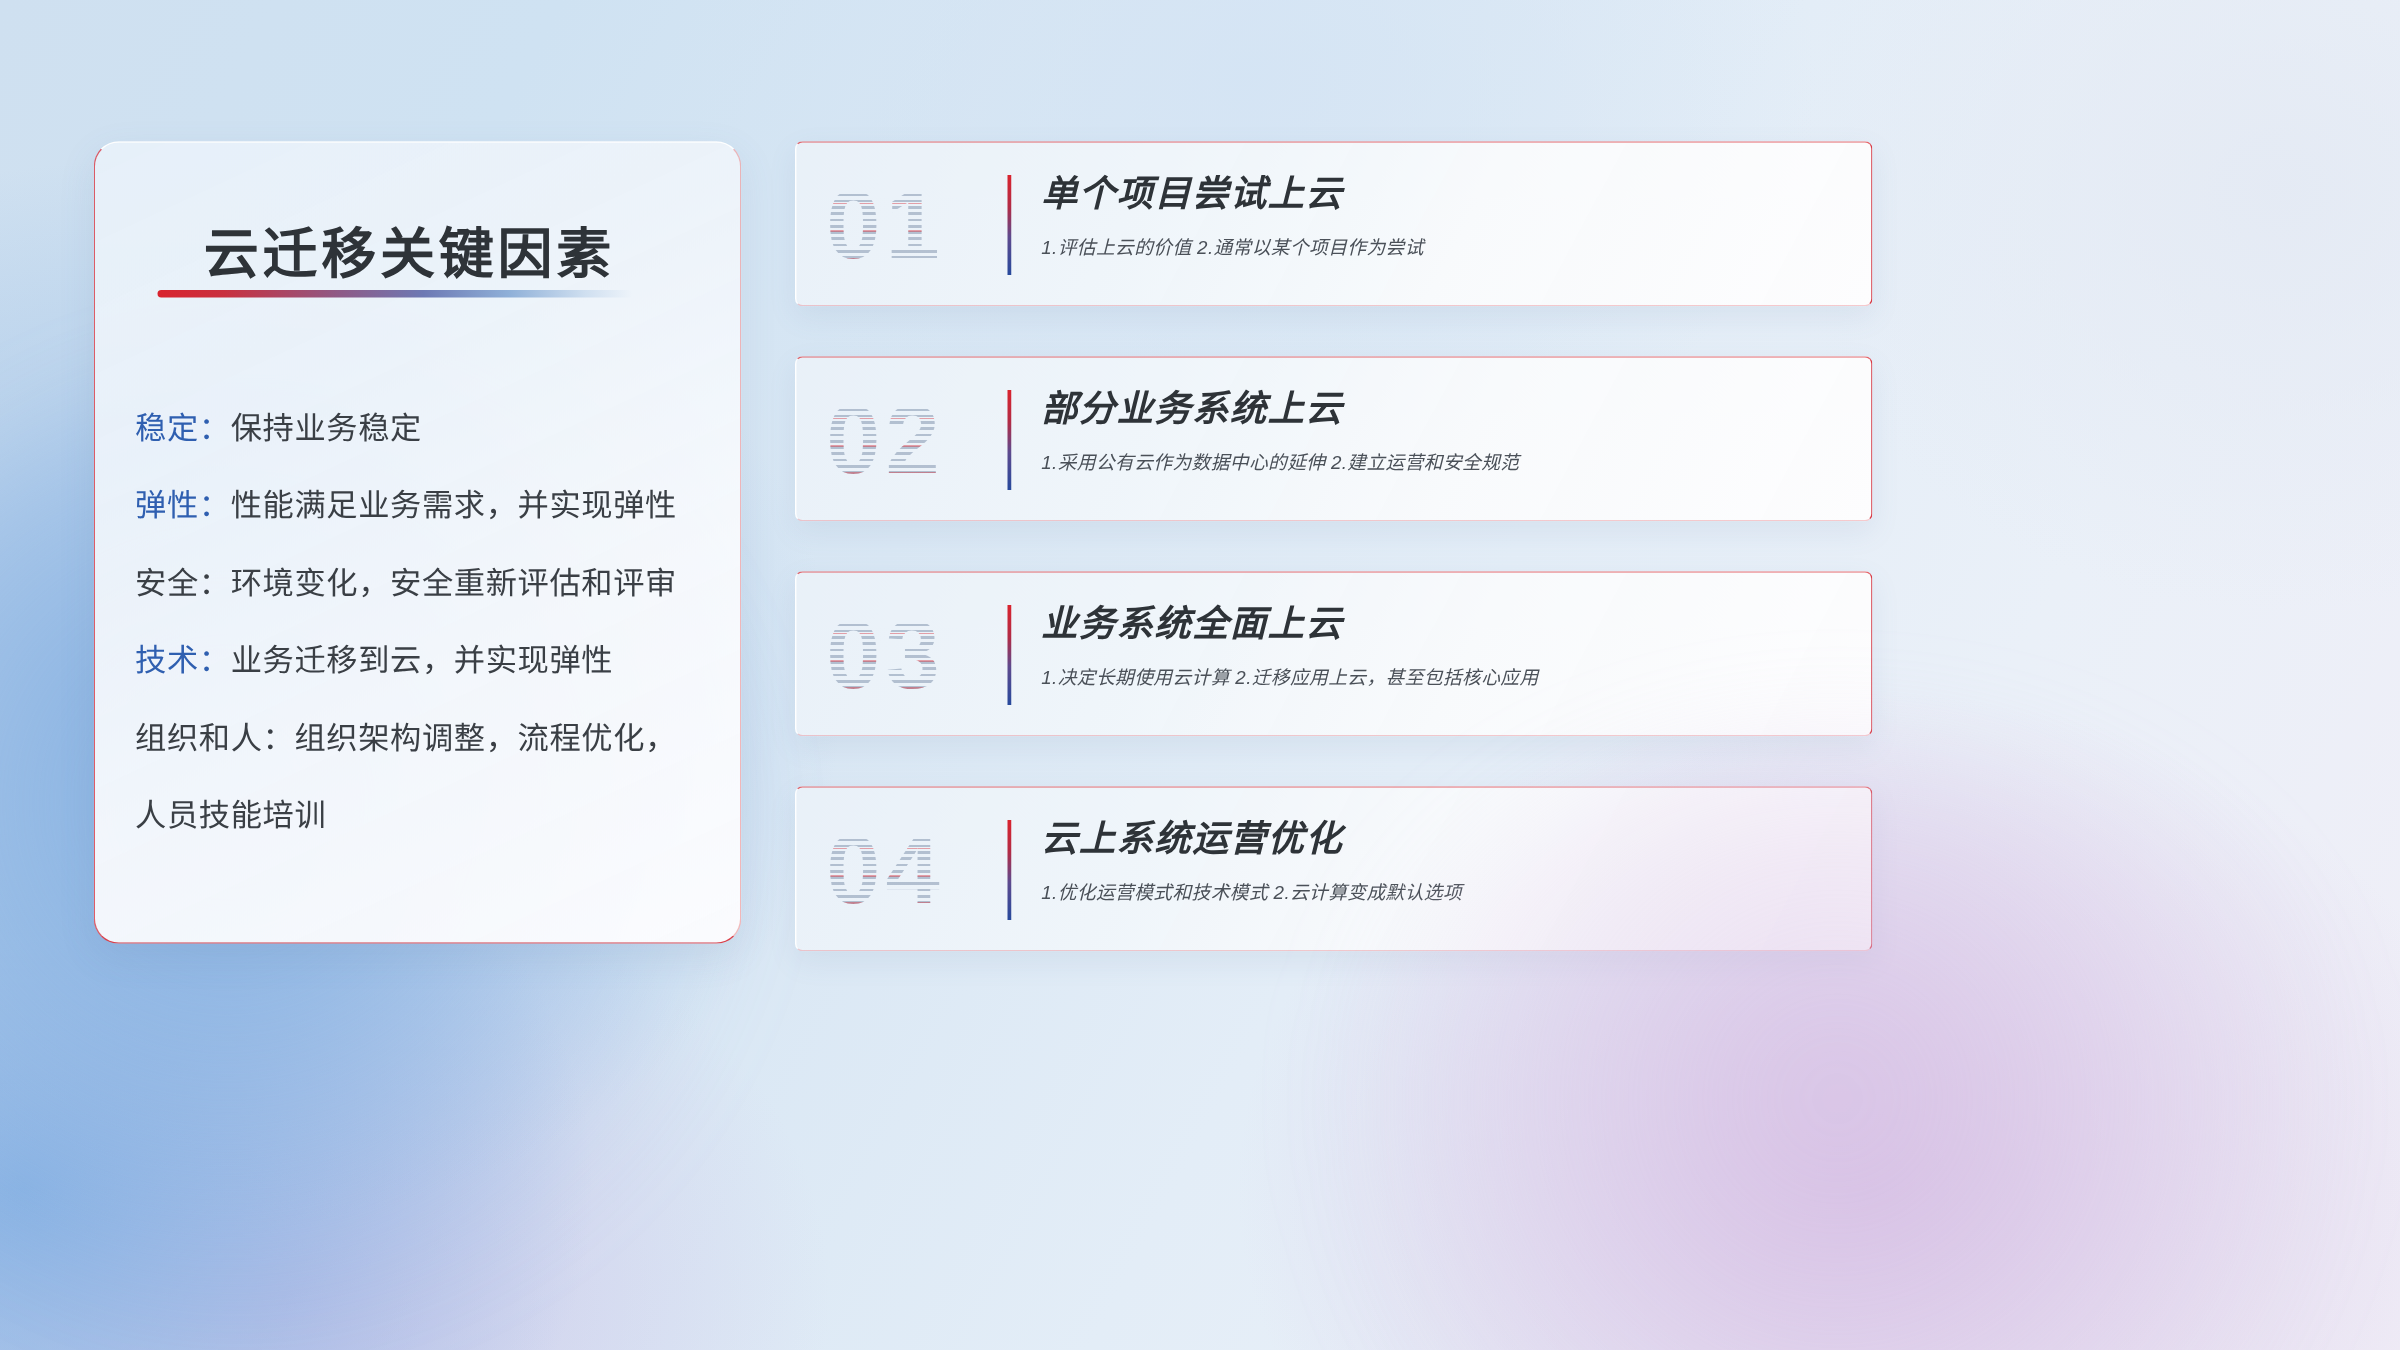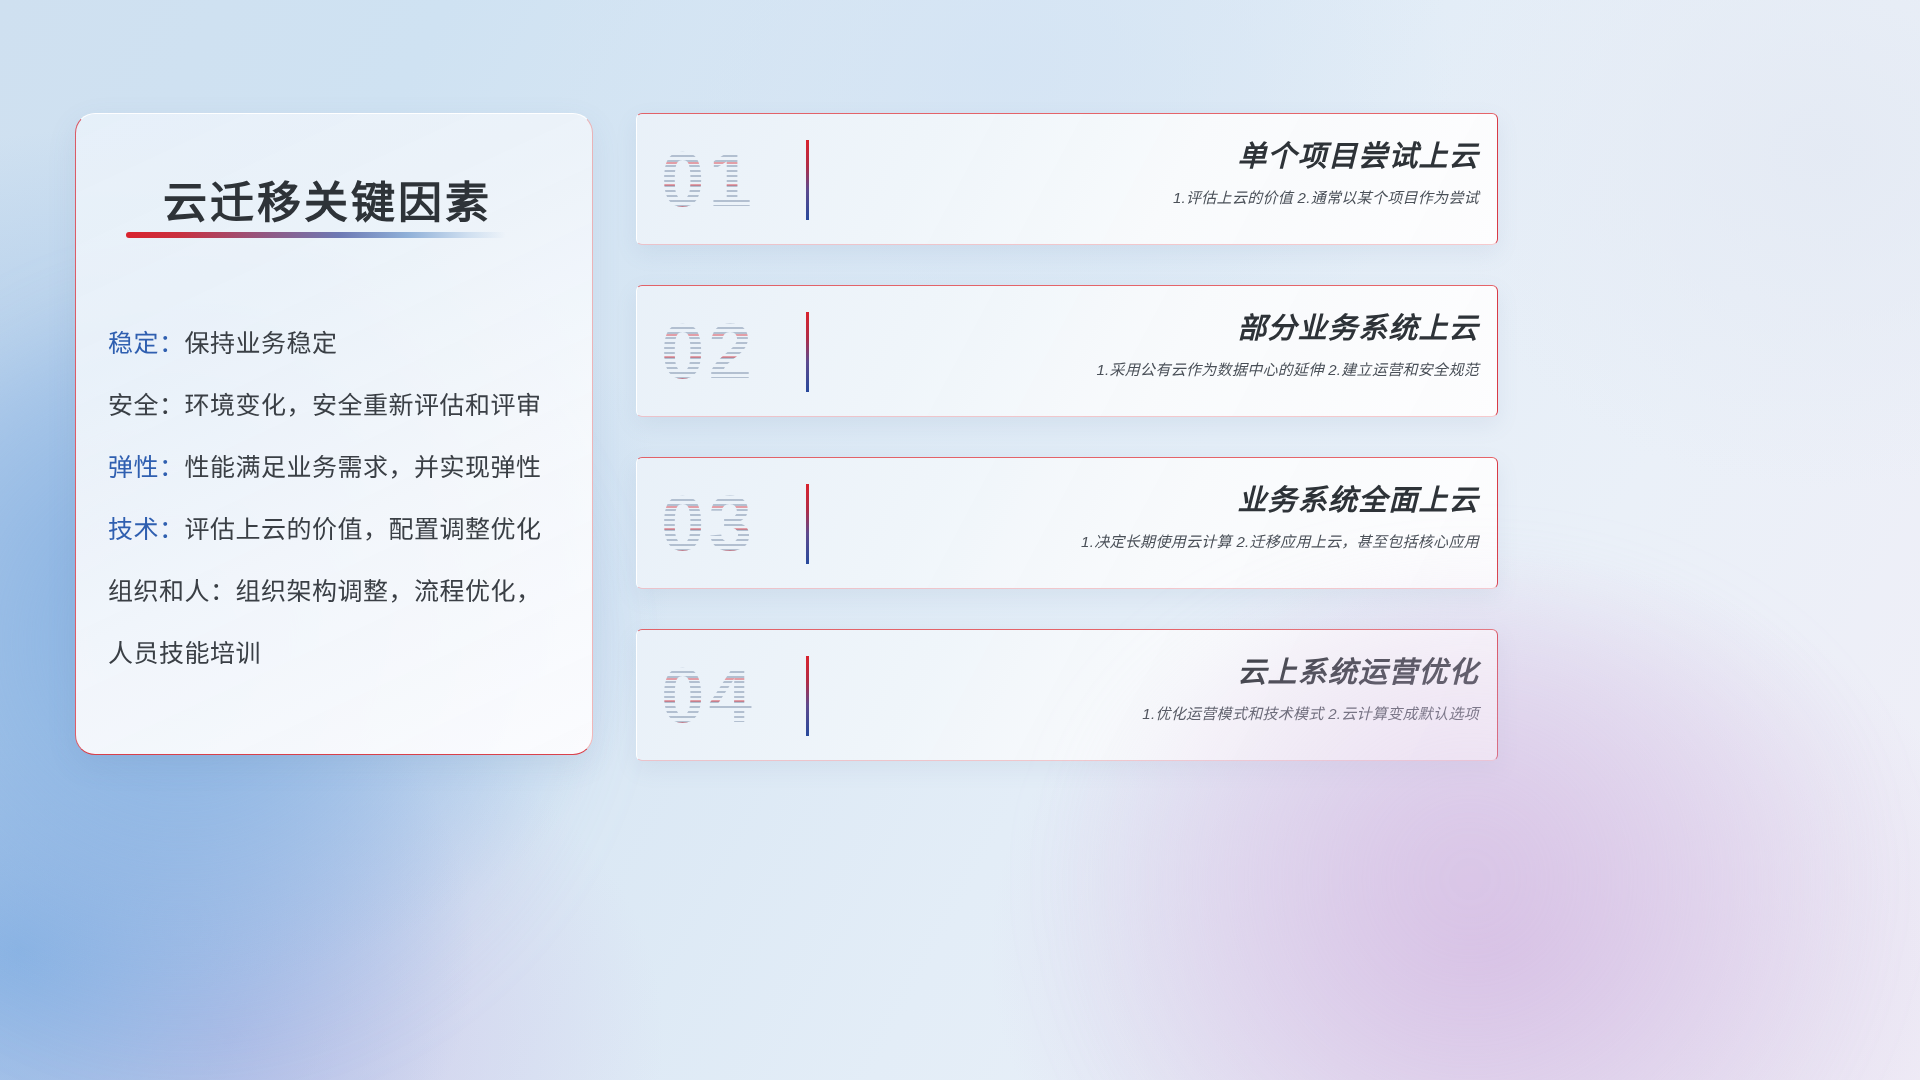--- a/index.html
+++ b/index.html
@@ -95,21 +95,20 @@
   }
   .factor-label { color: #2f5fb0; text-align: center; }
   .factor-label.plain { color: #3a3f45; }
   .factor-body { color: #3a3f45; }
 
   
   .cards {
     position: absolute;
     left: 636px; top: 113px;
     width: 862px;
-    text-align: right;
   }
   .card {
     position: relative;
     height: 130px;
     margin-bottom: 40px;
     border-radius: 6px;
     background: linear-gradient(118deg, rgba(233,240,248,0.97) 0%, rgba(240,245,250,0.97) 34%, rgba(248,250,252,0.98) 62%, rgba(253,253,254,0.99) 100%);
     border-top: 1.6px solid rgba(224,62,70,0.80);
     border-right: 1.6px solid rgba(214,34,45,0.88);
     border-bottom: 1.4px solid rgba(236,140,145,0.45);
@@ -195,27 +194,27 @@
     <div class="left-panel-inner">
       <div class="panel-title">云迁移关键因素</div>
 
       <div class="title-rule"></div>
 
       <div class="factor-list">
         <div class="factor-line">
           <span class="factor-label">稳定：</span><span class="factor-body">保持业务稳定</span>
         </div>
         <div class="factor-line">
+          <span class="factor-label">弹性：</span><span class="factor-body">性能满足业务需求，并实现弹性</span>
+        </div>
+        <div class="factor-line">
           <span class="factor-label plain">安全：</span><span class="factor-body">环境变化，安全重新评估和评审</span>
         </div>
         <div class="factor-line">
-          <span class="factor-label">弹性：</span><span class="factor-body">性能满足业务需求，并实现弹性</span>
-        </div>
-        <div class="factor-line">
-          <span class="factor-label">技术：</span><span class="factor-body">评估上云的价值，配置调整优化</span>
+          <span class="factor-label">技术：</span><span class="factor-body">业务迁移到云，并实现弹性</span>
         </div>
         <div class="factor-line">
           <span class="factor-label plain">组织和人：</span><span class="factor-body">组织架构调整，流程优化，</span>
         </div>
         <div class="factor-line">
           <span class="factor-body">人员技能培训</span>
         </div>
       </div>
     </div>
   </div>

